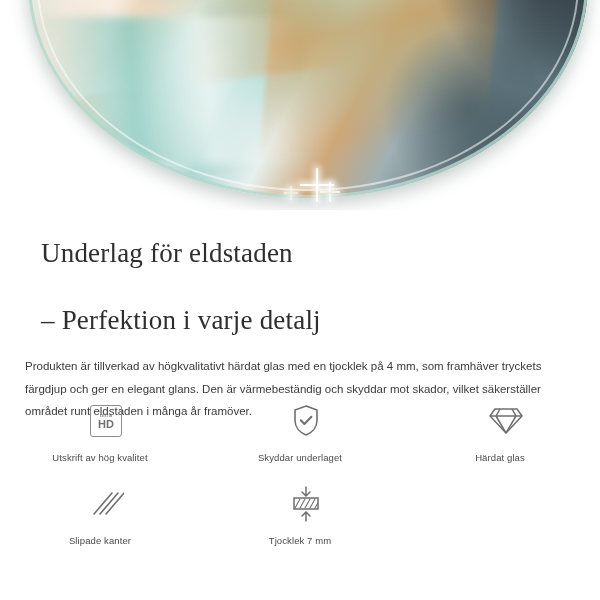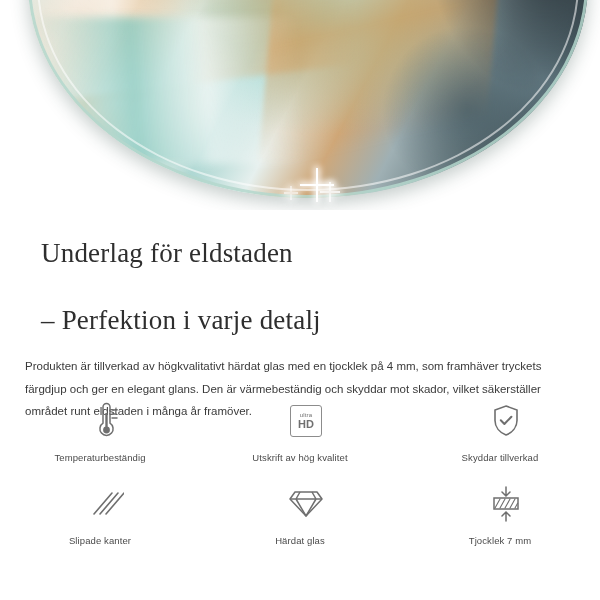--- a/index.html
+++ b/index.html
@@ -246,69 +246,58 @@
 <div class="content">
   <h1 class="headline">
     <span>Underlag för eldstaden</span>
     <span class="l2">– Perfektion i varje detalj</span>
   </h1>
   <p class="paragraph">Produkten är tillverkad av högkvalitativt härdat glas med en tjocklek på 4 mm, som framhäver tryckets färgdjup och ger en elegant glans. Den är värmebeständig och skyddar mot skador, vilket säkerställer området runt eldstaden i många år framöver.</p>
 </div>
 
 <div class="features">
 
-  <div class="feature">
-    <div class="glyph">
-      <svg width="34" height="40" viewBox="0 0 34 40" fill="none" stroke="#6f6f6f" stroke-width="1.5">
-        <path d="M14 6a3.5 3.5 0 0 1 7 0v16.2a6.6 6.6 0 1 1-7 0V6z"></path>
-        <circle cx="17.5" cy="29" r="3.4" fill="#6f6f6f" stroke="none"></circle>
-        <rect x="16.3" y="12" width="2.4" height="14" fill="#6f6f6f" stroke="none"></rect>
-        <path d="M23 9h5M23 13h4M23 17h5" stroke-linecap="round"></path>
-      </svg>
-    </div>
-    <div class="caption">Temperaturbeständig</div>
-  </div>
 
   <div class="feature">
     <div class="glyph">
       <div class="ultrahd">
         <span class="u1">ultra</span>
         <span class="u2">HD</span>
       </div>
     </div>
     <div class="caption">Utskrift av hög kvalitet</div>
   </div>
 
   <div class="feature">
     <div class="glyph">
       <svg width="34" height="40" viewBox="0 0 34 40" fill="none" stroke="#6f6f6f" stroke-width="1.6">
         <path d="M17 5l11 4v10.5c0 6.6-4.6 12-11 14.5-6.4-2.5-11-7.9-11-14.5V9l11-4z"></path>
         <path d="M11.8 19.3l3.6 3.7 7-7.3" stroke-width="2" stroke-linecap="round" stroke-linejoin="round"></path>
       </svg>
     </div>
-    <div class="caption">Skyddar tillverkad</div>
-  </div>
-
-  <div class="feature">
-    <div class="glyph">
-      <svg width="36" height="32" viewBox="0 0 36 32" fill="none" stroke="#6f6f6f" stroke-width="1.6" stroke-linecap="round">
-        <path d="M6 26L24 5M12 26L30 5M18 26L36 5"></path>
-      </svg>
-    </div>
-    <div class="caption">Slipade kanter</div>
+    <div class="caption">Skyddar underlaget</div>
   </div>
 
   <div class="feature">
     <div class="glyph">
       <svg width="36" height="34" viewBox="0 0 36 34" fill="none" stroke="#6f6f6f" stroke-width="1.5" stroke-linejoin="round">
         <path d="M7 5h22l5 7-16 17L2 12 7 5z"></path>
         <path d="M2 12h32M12 5l-4 7 10 17M24 5l4 7-10 17"></path>
       </svg>
     </div>
     <div class="caption">Härdat glas</div>
+  </div>
+
+  <div class="feature">
+    <div class="glyph">
+      <svg width="36" height="32" viewBox="0 0 36 32" fill="none" stroke="#6f6f6f" stroke-width="1.6" stroke-linecap="round">
+        <path d="M6 26L24 5M12 26L30 5M18 26L36 5"></path>
+      </svg>
+    </div>
+    <div class="caption">Slipade kanter</div>
   </div>
 
   <div class="feature">
     <div class="glyph">
       <svg width="40" height="38" viewBox="0 0 40 38" fill="none" stroke="#6f6f6f" stroke-width="1.5" stroke-linecap="round">
         <path d="M20 2v8M16 7l4 4 4-4"></path>
         <path d="M20 36v-8M16 31l4-4 4 4"></path>
         <rect x="8" y="13" width="24" height="11"></rect>
         <path d="M9 23l5-9M14 23l5-9M19 23l5-9M24 23l5-9M29 23l2.6-4.7" stroke-width="1.1"></path>
       </svg>

